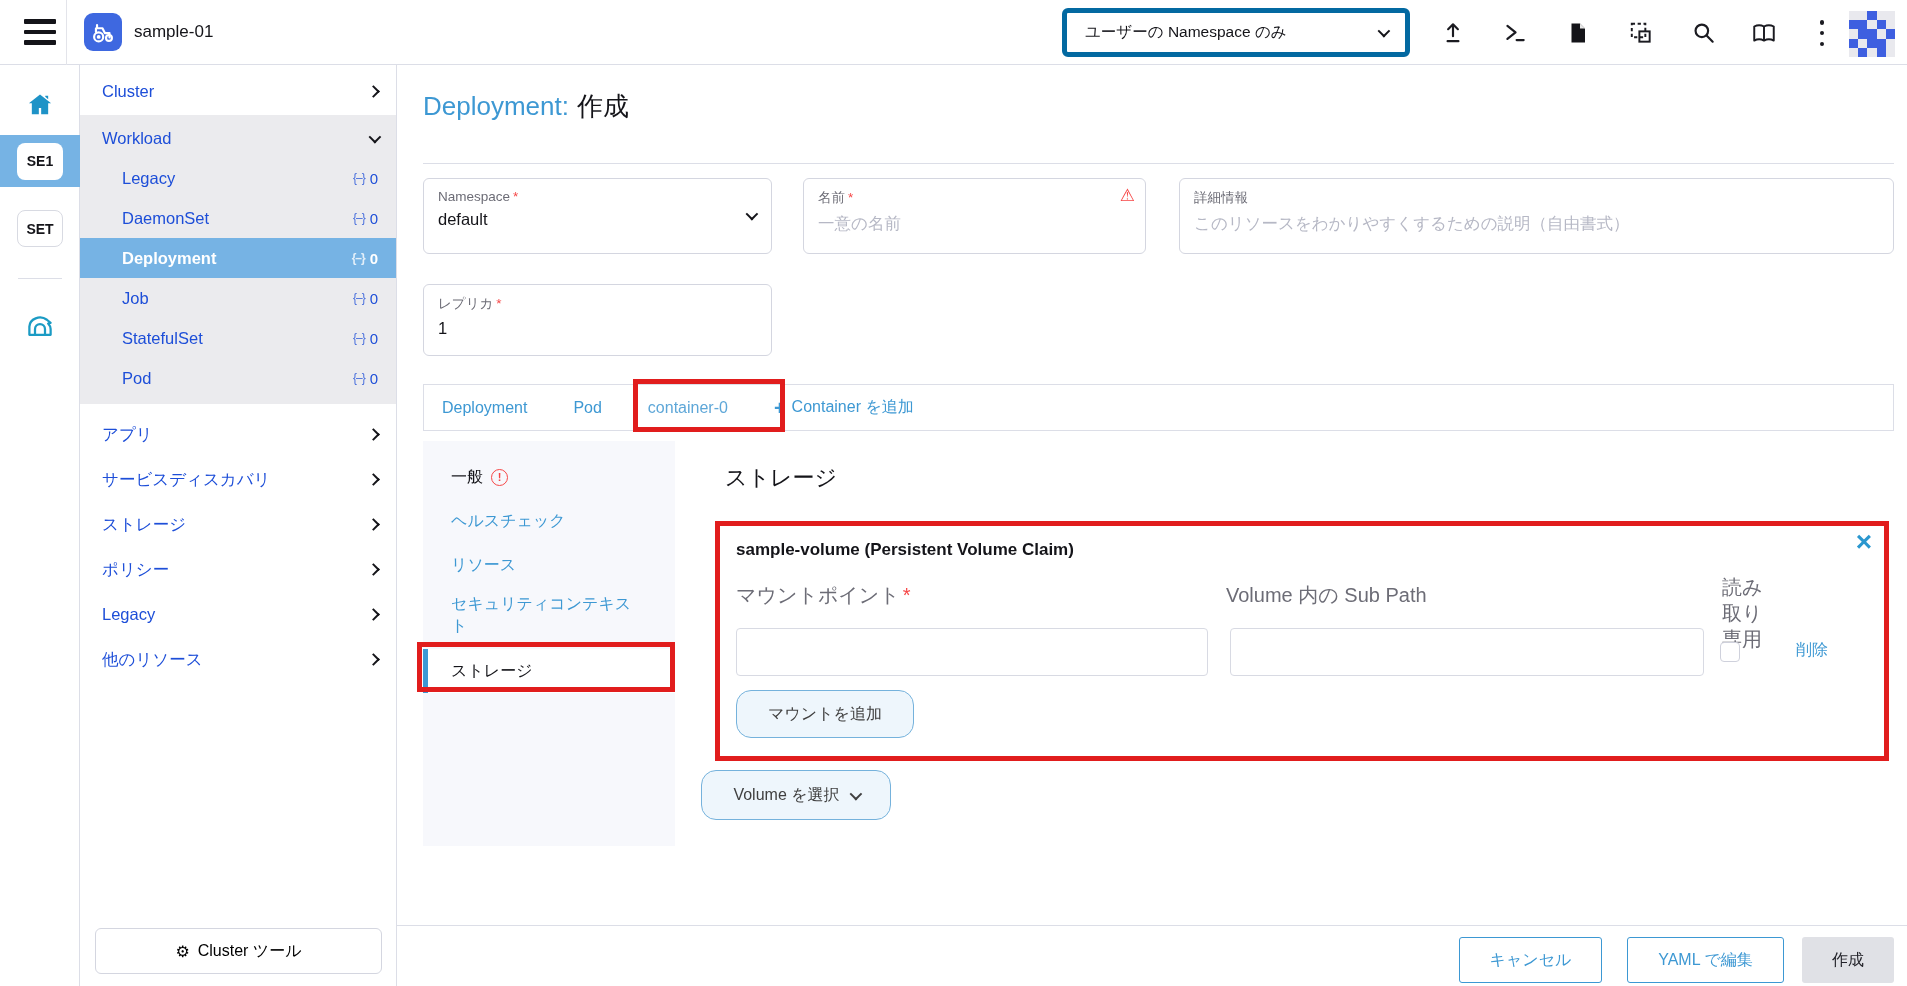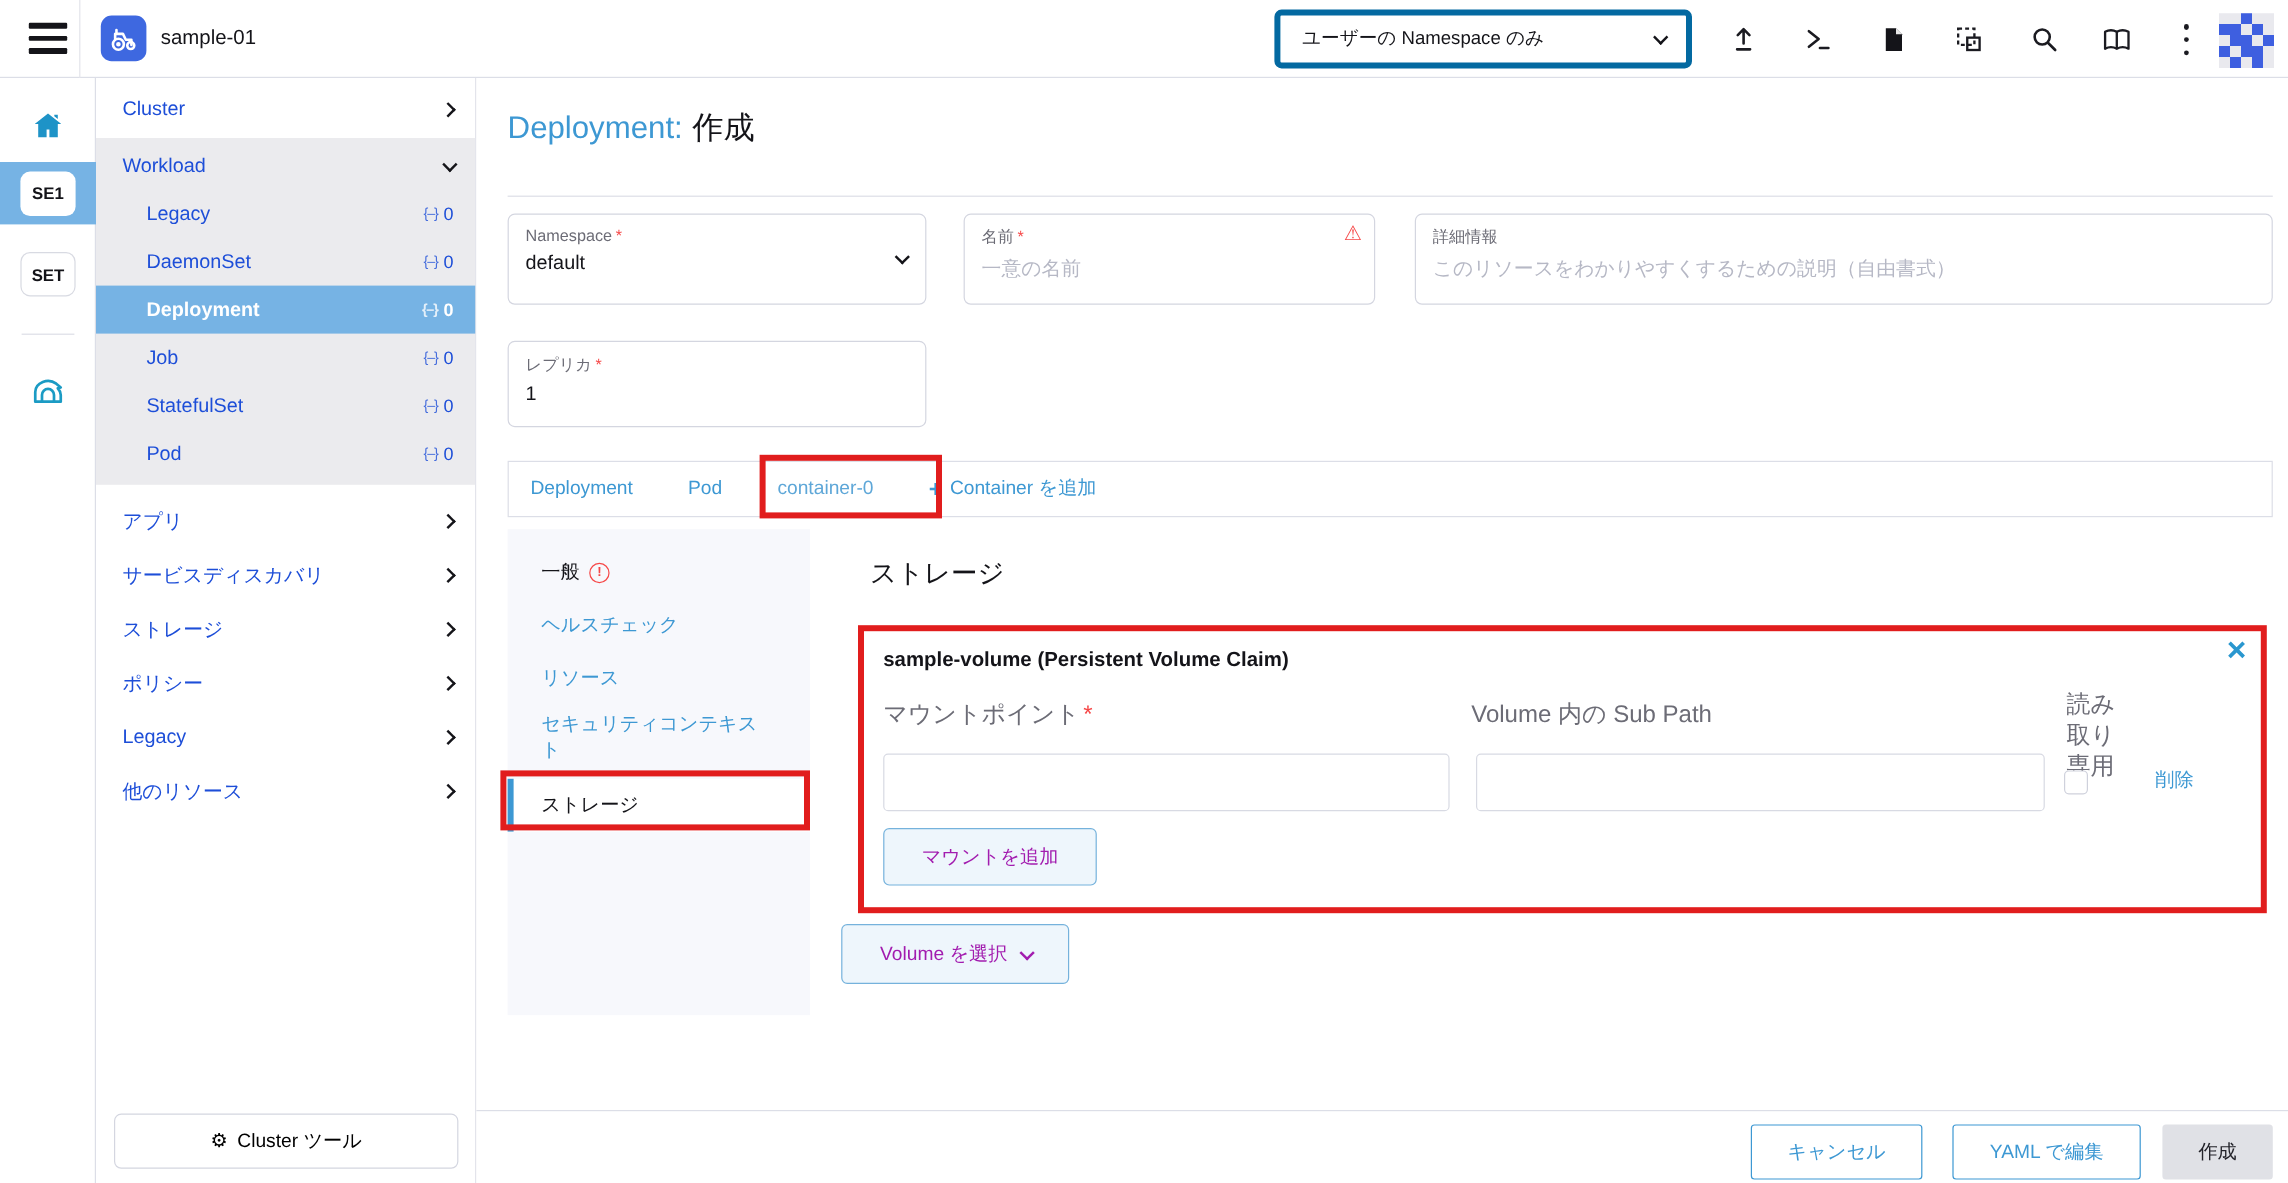--- a/index.html
+++ b/index.html
@@ -84,21 +84,21 @@
 
   .body-heading { position:absolute; left:302px; top:22px; font-size:22px; color:#141419; }
 
   .vol-panel { position:absolute; left:292px; top:80px; width:1174px; height:240px; border:5px solid #e11d1d; background:#fff; }
   .vol-title { position:absolute; left:16px; top:14px; font-size:17px; font-weight:bold; }
   .vol-close { position:absolute; right:12px; top:2px; font-size:28px; font-weight:bold; color:#2a97cf; line-height:1; cursor:pointer; }
   .vol-lbl { position:absolute; font-size:20px; color:#6c6c76; }
   .vol-input { position:absolute; height:48px; border:1px solid #d8dae3; border-radius:4px; background:#fff; font-size:16px; padding:0 12px; font-family:inherit; }
   .vol-check { position:absolute; left:1000px; top:116px; width:20px; height:20px; border:1px solid #cfd1dc; border-radius:4px; background:#fff; cursor:pointer; }
   .vol-remove { position:absolute; left:1076px; top:114px; font-size:16px; color:#3d98d3; cursor:pointer; }
-  .btn-blue { display:flex; align-items:center; justify-content:center; gap:10px; border:1px solid #75b2dc; border-radius:5px; background:#eef6fc; color:#a21caf; font-size:16px; cursor:pointer; }
+  .btn-blue { display:flex; align-items:center; justify-content:center; gap:10px; border:1px solid #75b2dc; border-radius:15px; background:#eef6fc; color:#404040; font-size:16px; cursor:pointer; }
   .add-mount { position:absolute; left:16px; top:164px; width:178px; height:48px; }
   .select-volume { position:absolute; left:278px; top:329px; width:190px; height:50px; }
 
   .footer-rule { position:absolute; left:0; top:860px; width:1510px; height:1px; background:#dcdee7; }
   .footer-btn { position:absolute; top:872px; height:46px; border-radius:3px; display:flex; align-items:center; justify-content:center; font-size:16px; cursor:pointer; }
   .btn-outline { border:1px solid #3d98d3; color:#3d98d3; background:#fff; }
   .btn-cancel { left:1062px; width:143px; }
   .btn-yaml { left:1230px; width:157px; }
   .btn-create { left:1405px; width:92px; background:#e0e1e6; color:#23232a; border:none; }
 </style>

